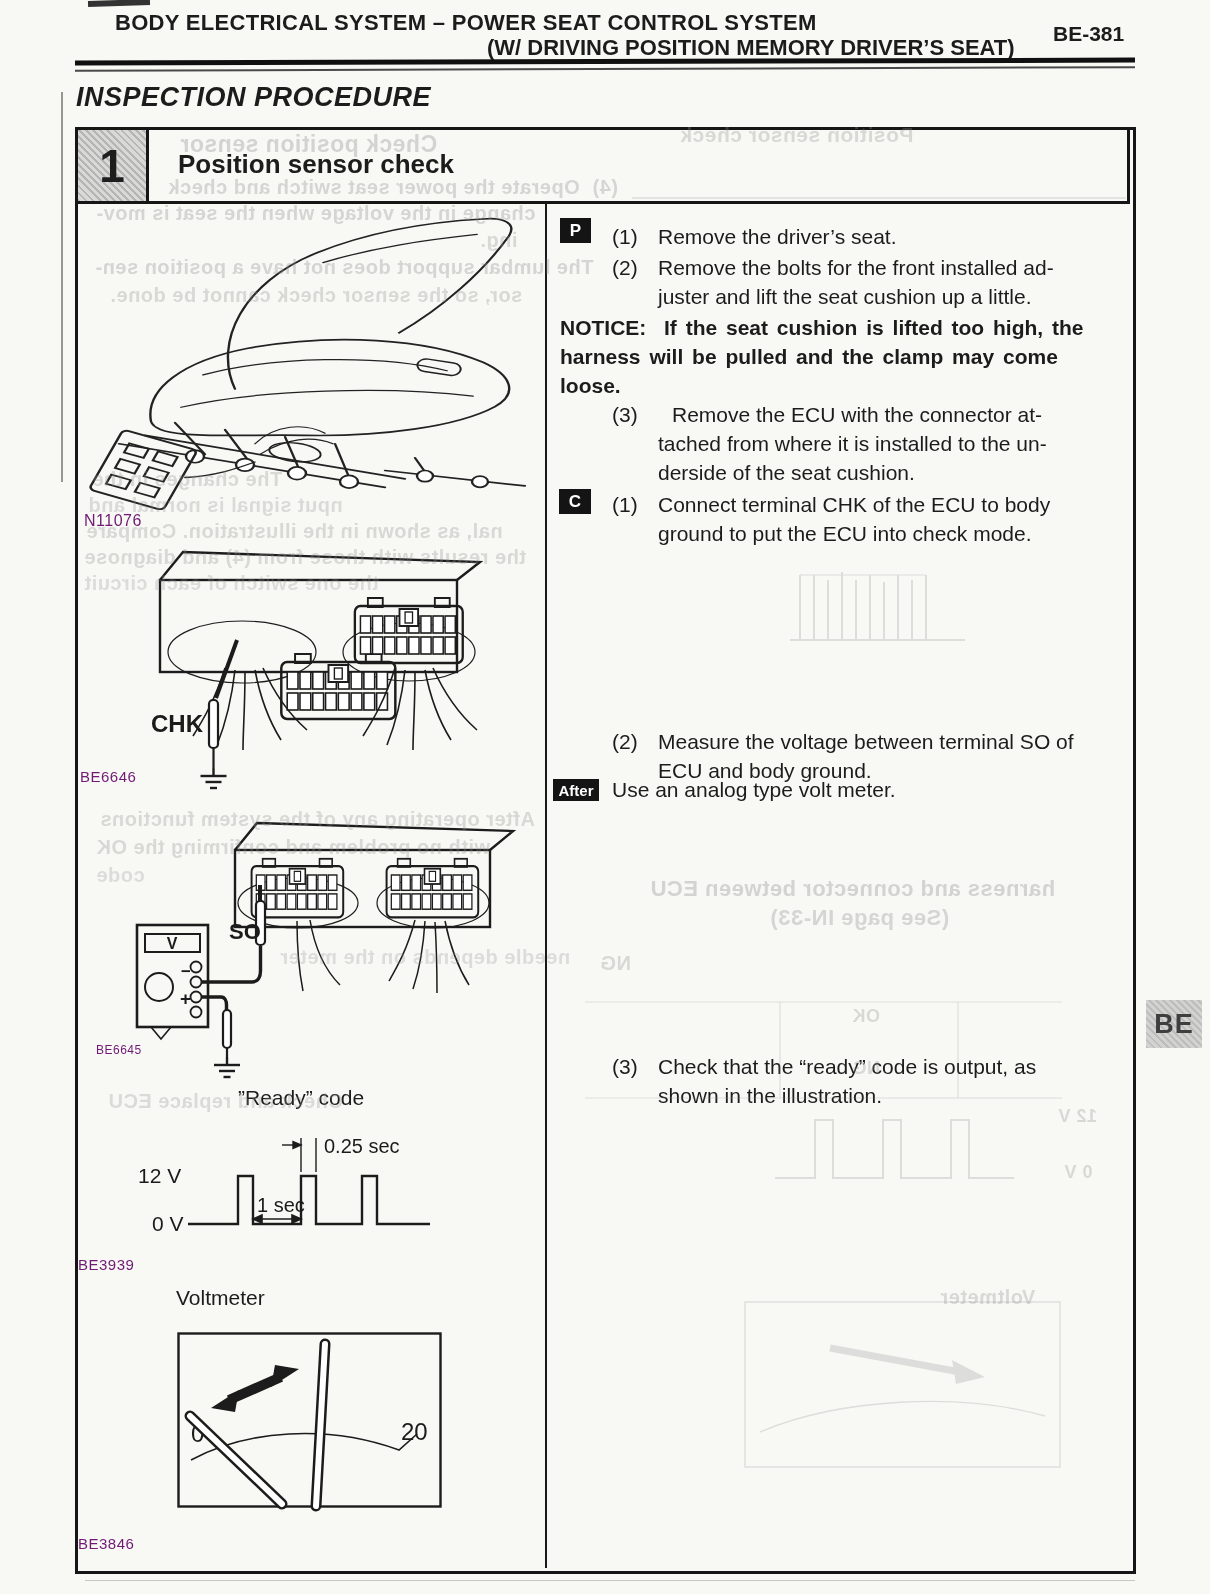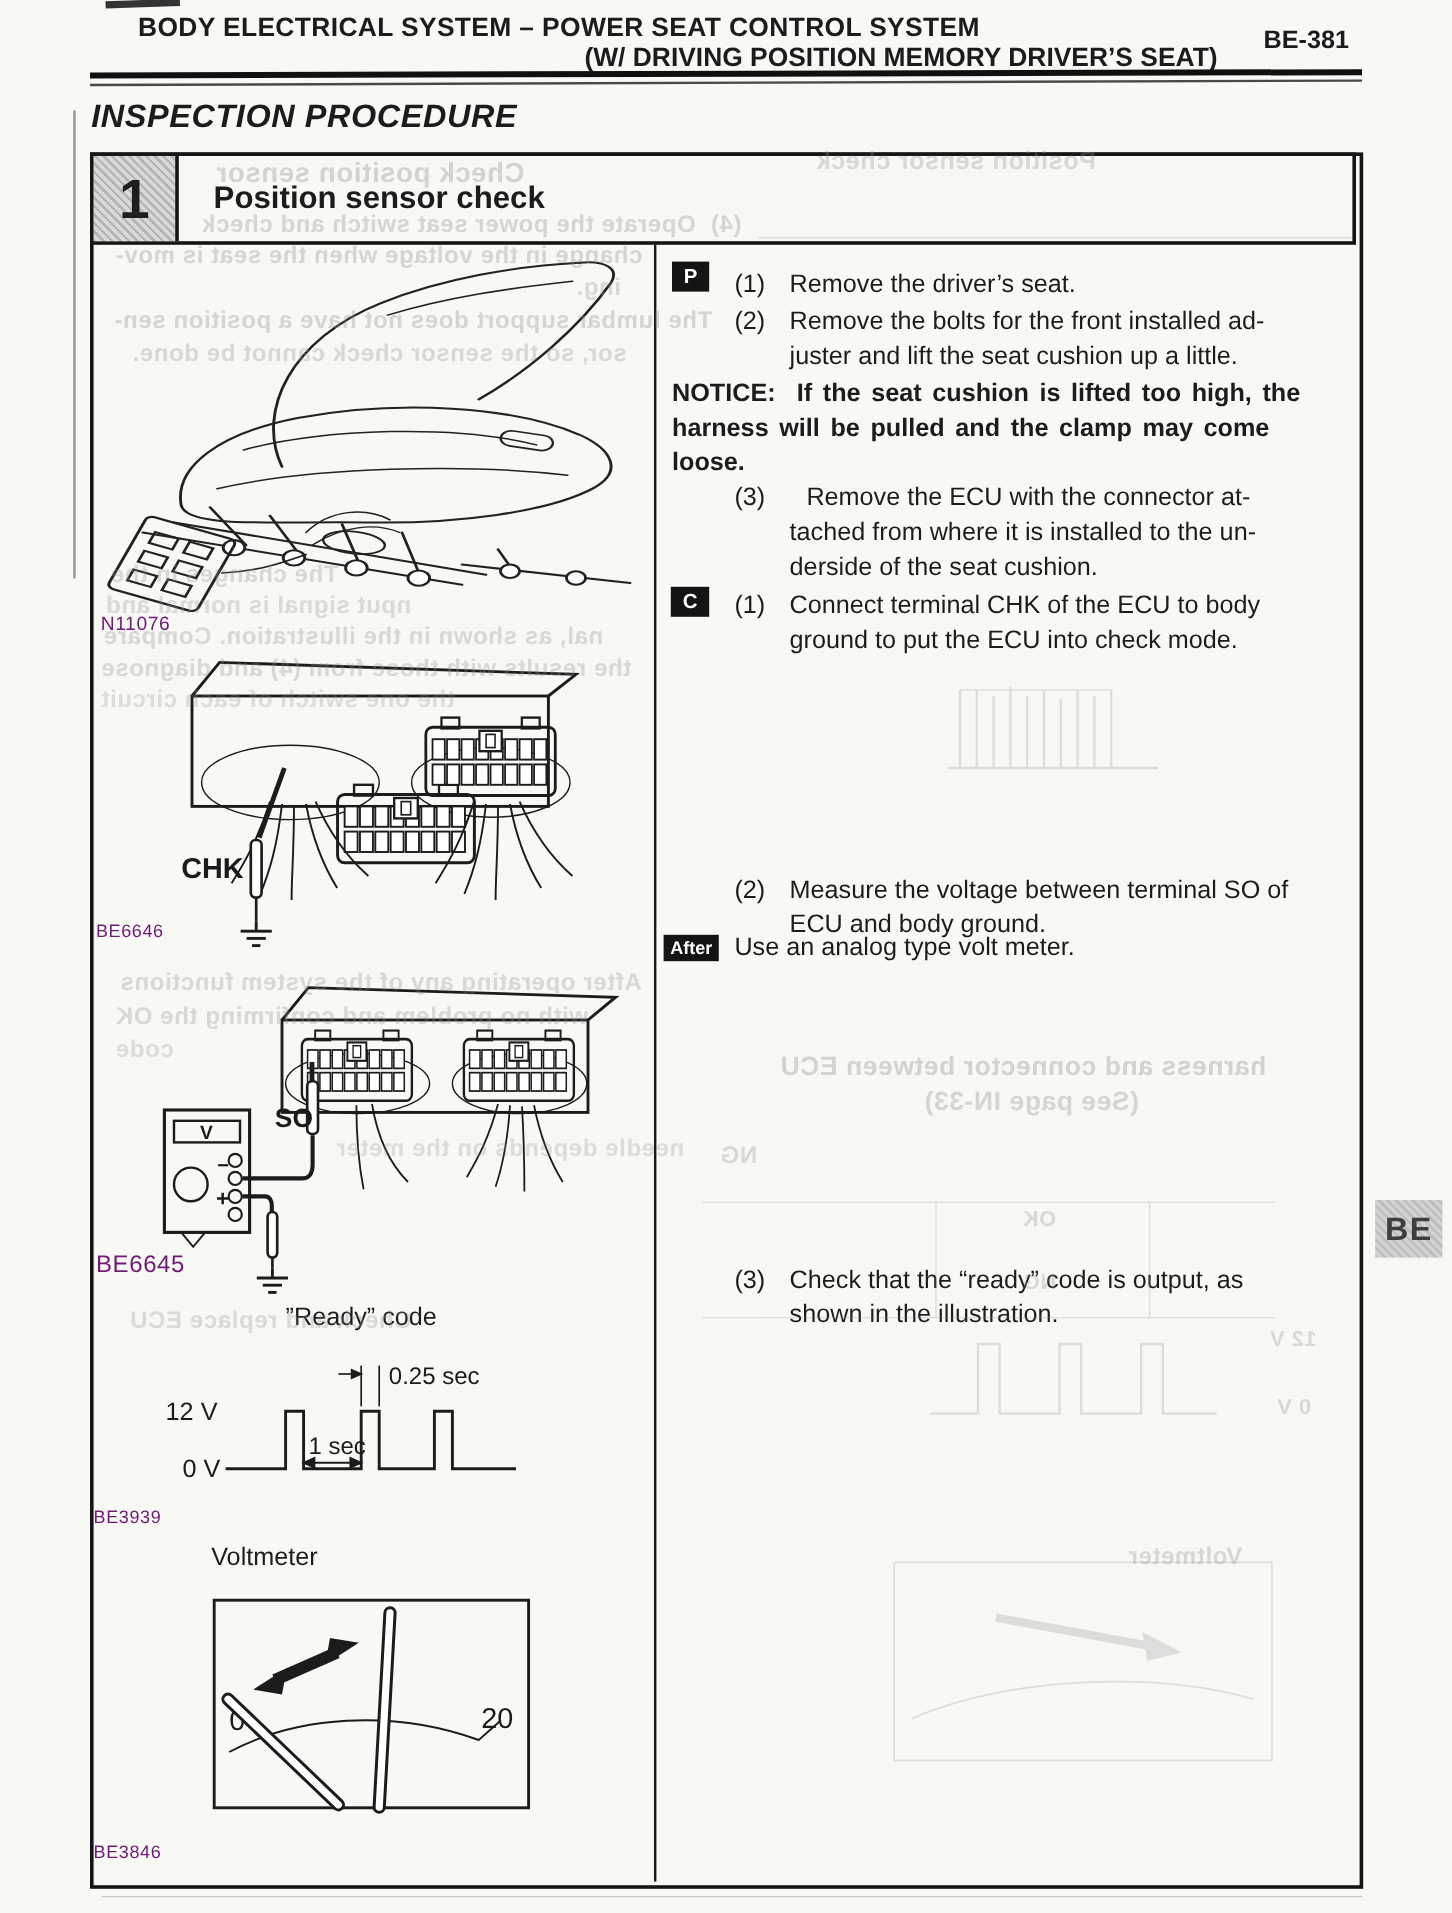--- a/index.html
+++ b/index.html
@@ -99,21 +99,21 @@
 
 <div class="badge" style="left:553px;top:779px;width:46px;height:22px;font-size:15px;">After</div>
 <div class="tl" style="left:612px;top:775px;">Use an analog type volt meter.</div>
 
 <div class="tl" style="left:612px;top:1052px;">(3)</div>
 <div class="tl" style="left:658px;top:1052px;">Check that the “ready” code is output, as</div>
 <div class="tl" style="left:658px;top:1081px;">shown in the illustration.</div>
 
 <div class="figcode" style="left:84px;top:512px;">N11076</div>
 <div class="figcode" style="left:80px;top:768px;font-size:15px;">BE6646</div>
-<div class="figcode" style="left:80px;top:1043px;font-size:20px;">BE6645</div>
+<div class="figcode" style="left:96px;top:1043px;font-size:12px;">BE6645</div>
 <div class="tl" style="left:238px;top:1083px;font-size:21px;">”Ready” code</div>
 <div class="figcode" style="left:78px;top:1256px;font-size:15px;">BE3939</div>
 <div class="tl" style="left:176px;top:1283px;">Voltmeter</div>
 <div class="figcode" style="left:78px;top:1535px;font-size:15px;">BE3846</div>
 
 <svg width="0" height="0">
   <defs>
     <g id="conn">
       <rect x="2" y="10" width="116" height="57" rx="6" fill="none" stroke="#1c1c1c" stroke-width="2.5"></rect>
       <rect x="16" y="2" width="16" height="9" fill="none" stroke="#1c1c1c" stroke-width="2"></rect>

